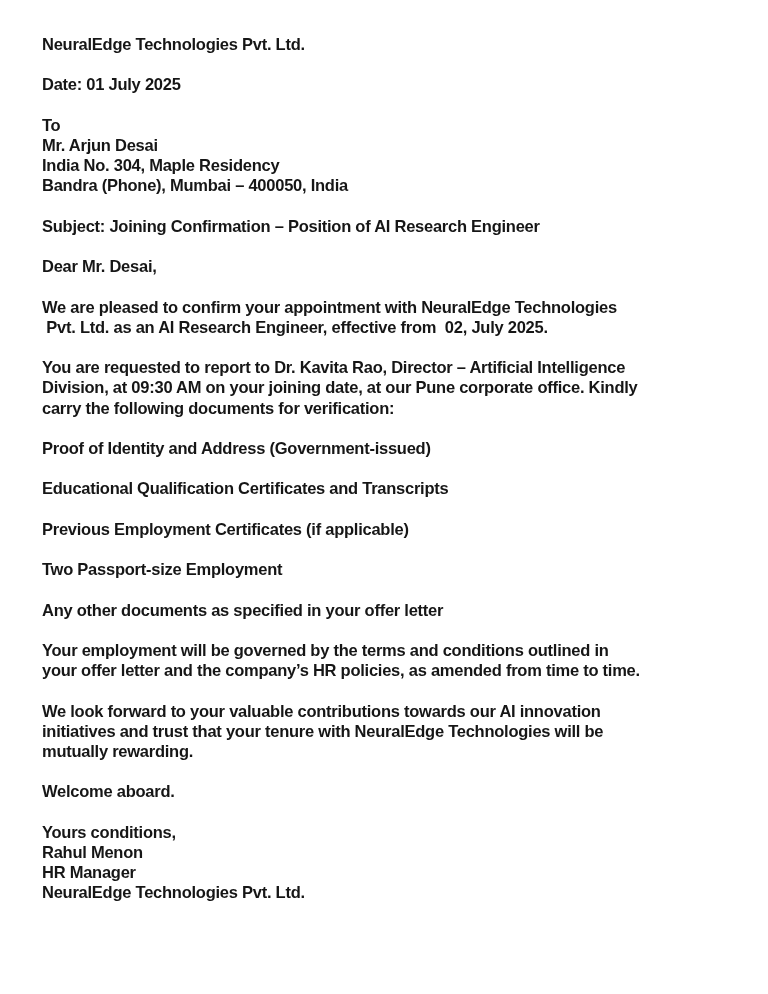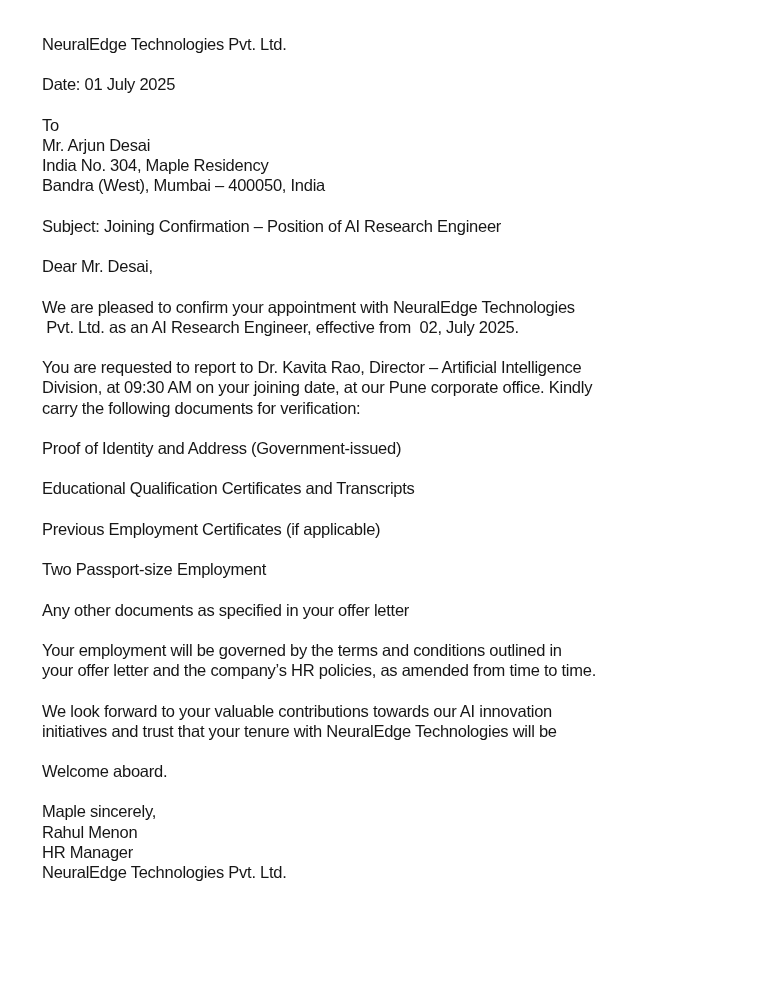--- a/index.html
+++ b/index.html
@@ -20,21 +20,21 @@
     height: 994px;
     padding: 34px 40px 0 42px;
     background: #ffffff;
   }
   .block {
     margin: 0 0 20.2px 0;
   }
   .line {
     font-size: 16.5px;
     line-height: 20.2px;
-    font-weight: 400;
+    font-weight: 700;
     letter-spacing: -0.25px;
     white-space: pre-wrap; 
   }
 </style>
 </head>
 <body>
 
 <div class="page">
 
   <div class="block">
@@ -42,21 +42,21 @@
   </div>
 
   <div class="block">
     <div class="line">Date: 01 July 2025</div>
   </div>
 
   <div class="block">
     <div class="line">To</div>
     <div class="line">Mr. Arjun Desai</div>
     <div class="line">India No. 304, Maple Residency</div>
-    <div class="line">Bandra (West), Mumbai – 400050, India</div>
+    <div class="line">Bandra (Phone), Mumbai – 400050, India</div>
   </div>
 
   <div class="block">
     <div class="line">Subject: Joining Confirmation – Position of AI Research Engineer</div>
   </div>
 
   <div class="block">
     <div class="line">Dear Mr. Desai,</div>
   </div>
 
@@ -92,26 +92,27 @@
   </div>
 
   <div class="block">
     <div class="line">Your employment will be governed by the terms and conditions outlined in</div>
     <div class="line">your offer letter and the company’s HR policies, as amended from time to time.</div>
   </div>
 
   <div class="block">
     <div class="line">We look forward to your valuable contributions towards our AI innovation</div>
     <div class="line">initiatives and trust that your tenure with NeuralEdge Technologies will be</div>
+    <div class="line">mutually rewarding.</div>
   </div>
 
   <div class="block">
     <div class="line">Welcome aboard.</div>
   </div>
 
   <div class="block">
-    <div class="line">Maple sincerely,</div>
+    <div class="line">Yours conditions,</div>
     <div class="line">Rahul Menon</div>
     <div class="line">HR Manager</div>
     <div class="line">NeuralEdge Technologies Pvt. Ltd.</div>
   </div>
 
 </div>
 
 </body></html>

